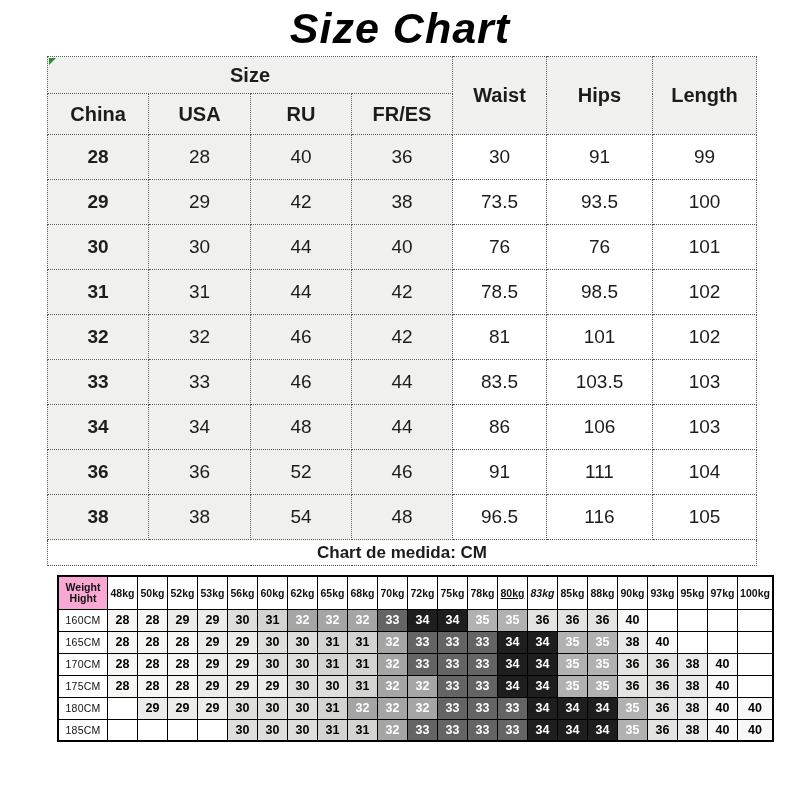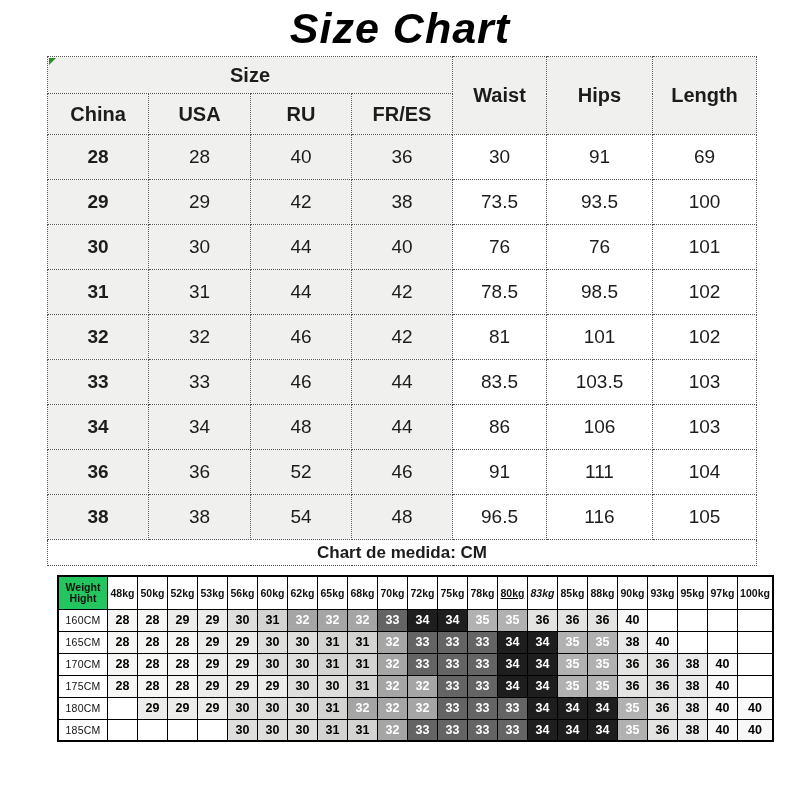--- a/index.html
+++ b/index.html
@@ -20,21 +20,21 @@
   table.size td.note{height:25px;font-weight:bold;font-size:17px;background:#fff;}
   .sizecell{position:relative;}
   .green-tri{position:absolute;left:1px;top:1px;width:0;height:0;
          border-left:7px solid #2e8b2e;border-bottom:7px solid transparent;}
   
   .rec-title{margin-top:23px;text-align:center;font-size:20px;font-weight:bold;color:#000;}
   table.rec{border-collapse:collapse;margin:9px 0 0 57px;border:2px solid #000;}
   table.rec th,table.rec td{border:1px solid #000;text-align:center;padding:0;}
   table.rec thead tr{height:33px;}
   table.rec tbody tr{height:22px;}
-  table.rec th.corner{width:48px;font-size:10.5px;line-height:11px;font-weight:bold;background:#22c55e;}
+  table.rec th.corner{width:48px;font-size:10.5px;line-height:11px;font-weight:bold;background:#f9a8d4;}
   table.rec th.wh{font-size:10.5px;font-weight:bold;background:#fff;}
   table.rec th.hl{font-size:10.5px;font-weight:normal;letter-spacing:0.2px;background:#fff;}
   table.rec td{font-size:12.5px;font-weight:bold;}
 </style>
 </head>
 <body>
 
 <div class="page">
 
   <div class="title">Size Chart</div>
@@ -67,21 +67,21 @@
       </tr>
     </thead>
     <tbody>
         <tr>
           <td class="gray bold">28</td>
           <td class="gray">28</td>
           <td class="gray">40</td>
           <td class="gray">36</td>
           <td>30</td>
           <td>91</td>
-          <td>69</td>
+          <td>99</td>
         </tr>
         <tr>
           <td class="gray bold">29</td>
           <td class="gray">29</td>
           <td class="gray">42</td>
           <td class="gray">38</td>
           <td>73.5</td>
           <td>93.5</td>
           <td>100</td>
         </tr>

